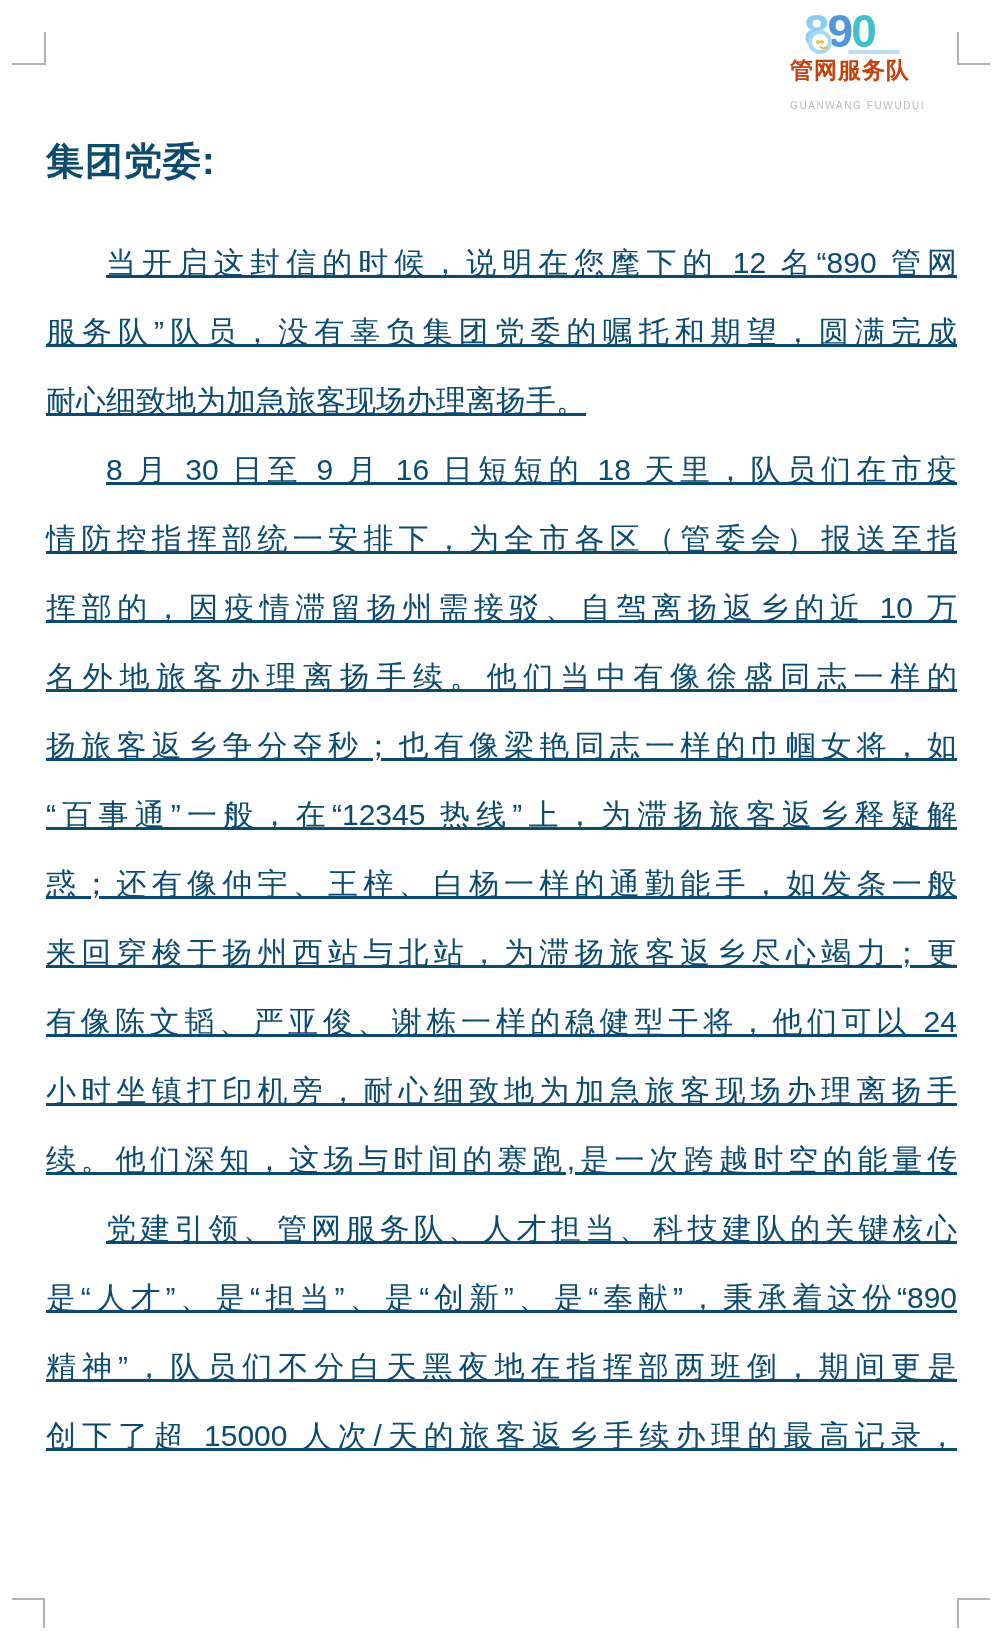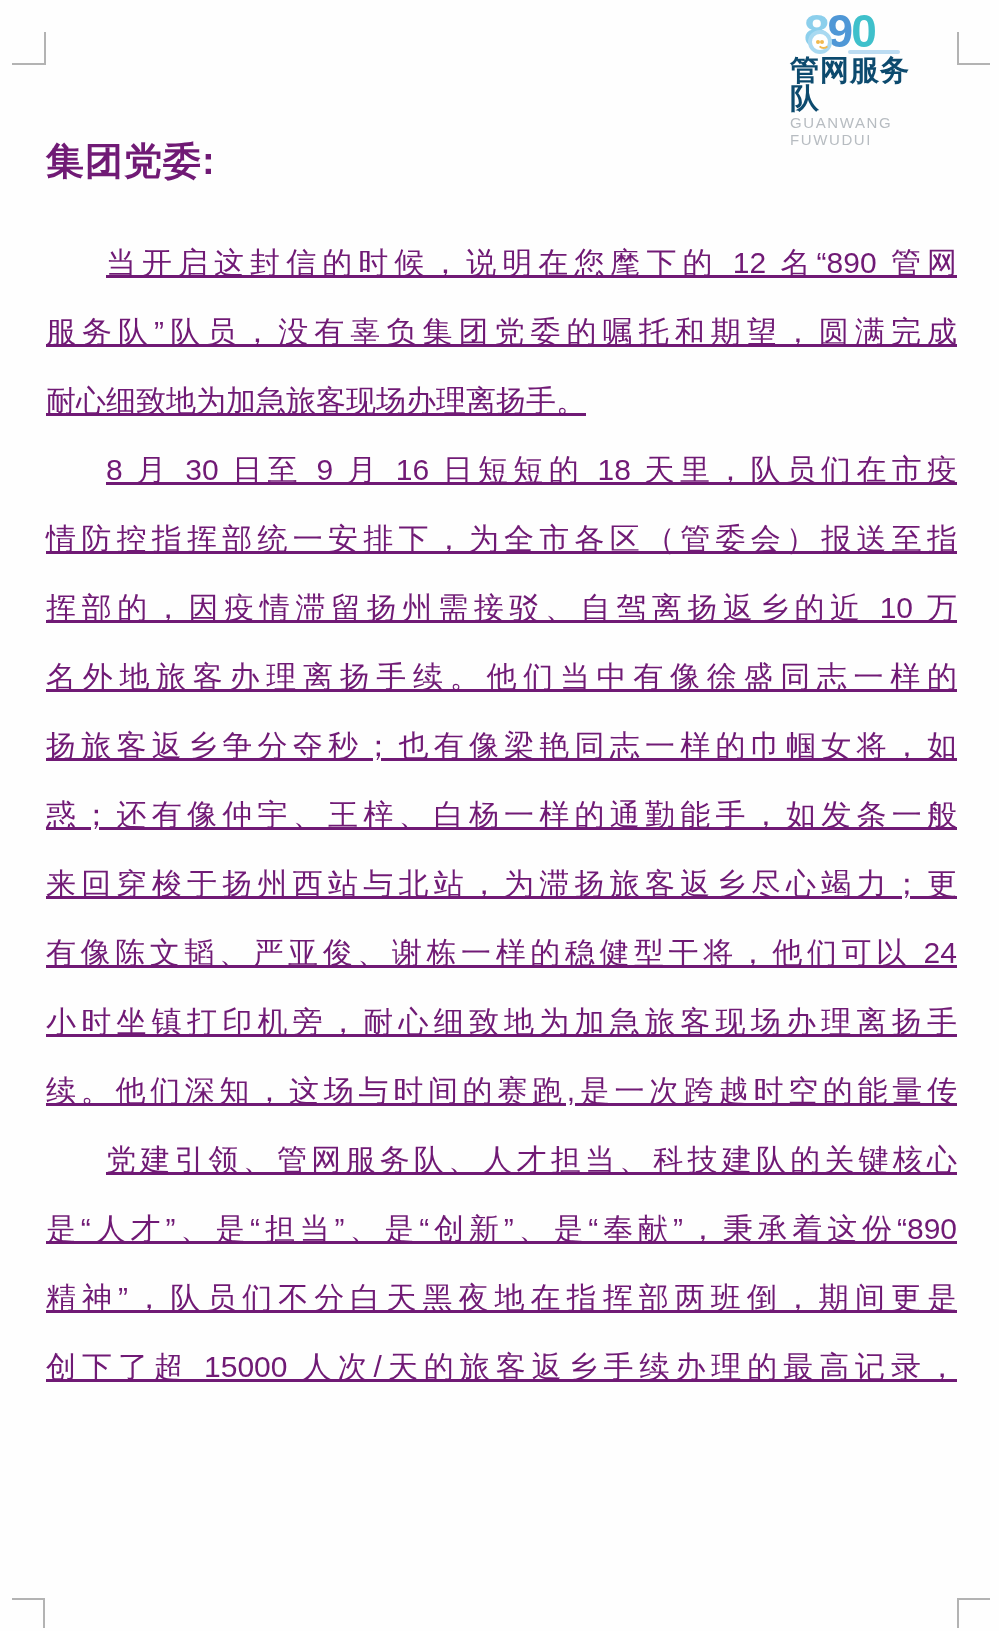--- a/index.html
+++ b/index.html
@@ -37,26 +37,26 @@
     border: 4px solid #a9d9f1; border-radius: 50%; background: #fff;
   }
   .logo-smiley .eye { position: absolute; top: 6px; width: 4px; height: 4px;
     border-radius: 50%; background: #f0b94e; }
   .logo-smiley .eye.l { left: 4px; } .logo-smiley .eye.r { right: 4px; }
   .logo-smiley .mouth { position: absolute; left: 5px; top: 6px; width: 13px; height: 9px;
     border: 2px solid #f0b94e; border-top: none; border-left-color: transparent;
     border-right-color: transparent; border-radius: 0 0 10px 10px; }
   .logo-tagline { margin: -6px 0 2px 58px; width: 52px; height: 4px;
     border-radius: 2px; background: #bcdcf2; }
-  .logo-cn { font-size: 29px; font-weight: bold; color: #0c4a6e;
+  .logo-cn { font-size: 23px; font-weight: bold; color: #c2410c;
     letter-spacing: 1px; line-height: 28px; }
-  .logo-en { font-size: 15px; color: #b7bcc1; letter-spacing: 1.6px; margin-top: 2px; }
+  .logo-en { font-size: 10px; color: #b7bcc1; letter-spacing: 1.6px; margin-top: 16px; }
 
   
-  .letter { position: absolute; left: 46px; top: 126px; width: 911px; color: #701a75; }
+  .letter { position: absolute; left: 46px; top: 126px; width: 911px; color: #0c4a6e; }
   .salutation { font-size: 38px; font-weight: bold; line-height: 70px;
     margin-bottom: 32px; letter-spacing: 1px; }
   .line { font-size: 30px; line-height: 69px; height: 69px; white-space: nowrap;
     text-align: justify; text-align-last: justify; text-decoration: underline; }
   .line.indent { text-indent: 2em; }
   .line.lastline { text-align-last: left; }
 </style>
 </head>
 <body>
 
@@ -86,20 +86,21 @@
 
     <div class="line indent">当开启这封信的时候，说明在您麾下的 12 名“890 管网</div>
     <div class="line">服务队”队员，没有辜负集团党委的嘱托和期望，圆满完成</div>
     <div class="line lastline">耐心细致地为加急旅客现场办理离扬手。</div>
 
     <div class="line indent">8 月 30 日至 9 月 16 日短短的 18 天里，队员们在市疫</div>
     <div class="line">情防控指挥部统一安排下，为全市各区（管委会）报送至指</div>
     <div class="line">挥部的，因疫情滞留扬州需接驳、自驾离扬返乡的近 10 万</div>
     <div class="line">名外地旅客办理离扬手续。他们当中有像徐盛同志一样的</div>
     <div class="line">扬旅客返乡争分夺秒；也有像梁艳同志一样的巾帼女将，如</div>
+    <div class="line">“百事通”一般，在“12345 热线”上，为滞扬旅客返乡释疑解</div>
     <div class="line">惑；还有像仲宇、王梓、白杨一样的通勤能手，如发条一般</div>
     <div class="line">来回穿梭于扬州西站与北站，为滞扬旅客返乡尽心竭力；更</div>
     <div class="line">有像陈文韬、严亚俊、谢栋一样的稳健型干将，他们可以 24</div>
     <div class="line">小时坐镇打印机旁，耐心细致地为加急旅客现场办理离扬手</div>
     <div class="line">续。他们深知，这场与时间的赛跑,是一次跨越时空的能量传</div>
 
     <div class="line indent">党建引领、管网服务队、人才担当、科技建队的关键核心</div>
     <div class="line">是“人才”、是“担当”、是“创新”、是“奉献”，秉承着这份“890</div>
     <div class="line">精神”，队员们不分白天黑夜地在指挥部两班倒，期间更是</div>
     <div class="line">创下了超 15000 人次/天的旅客返乡手续办理的最高记录，</div>

